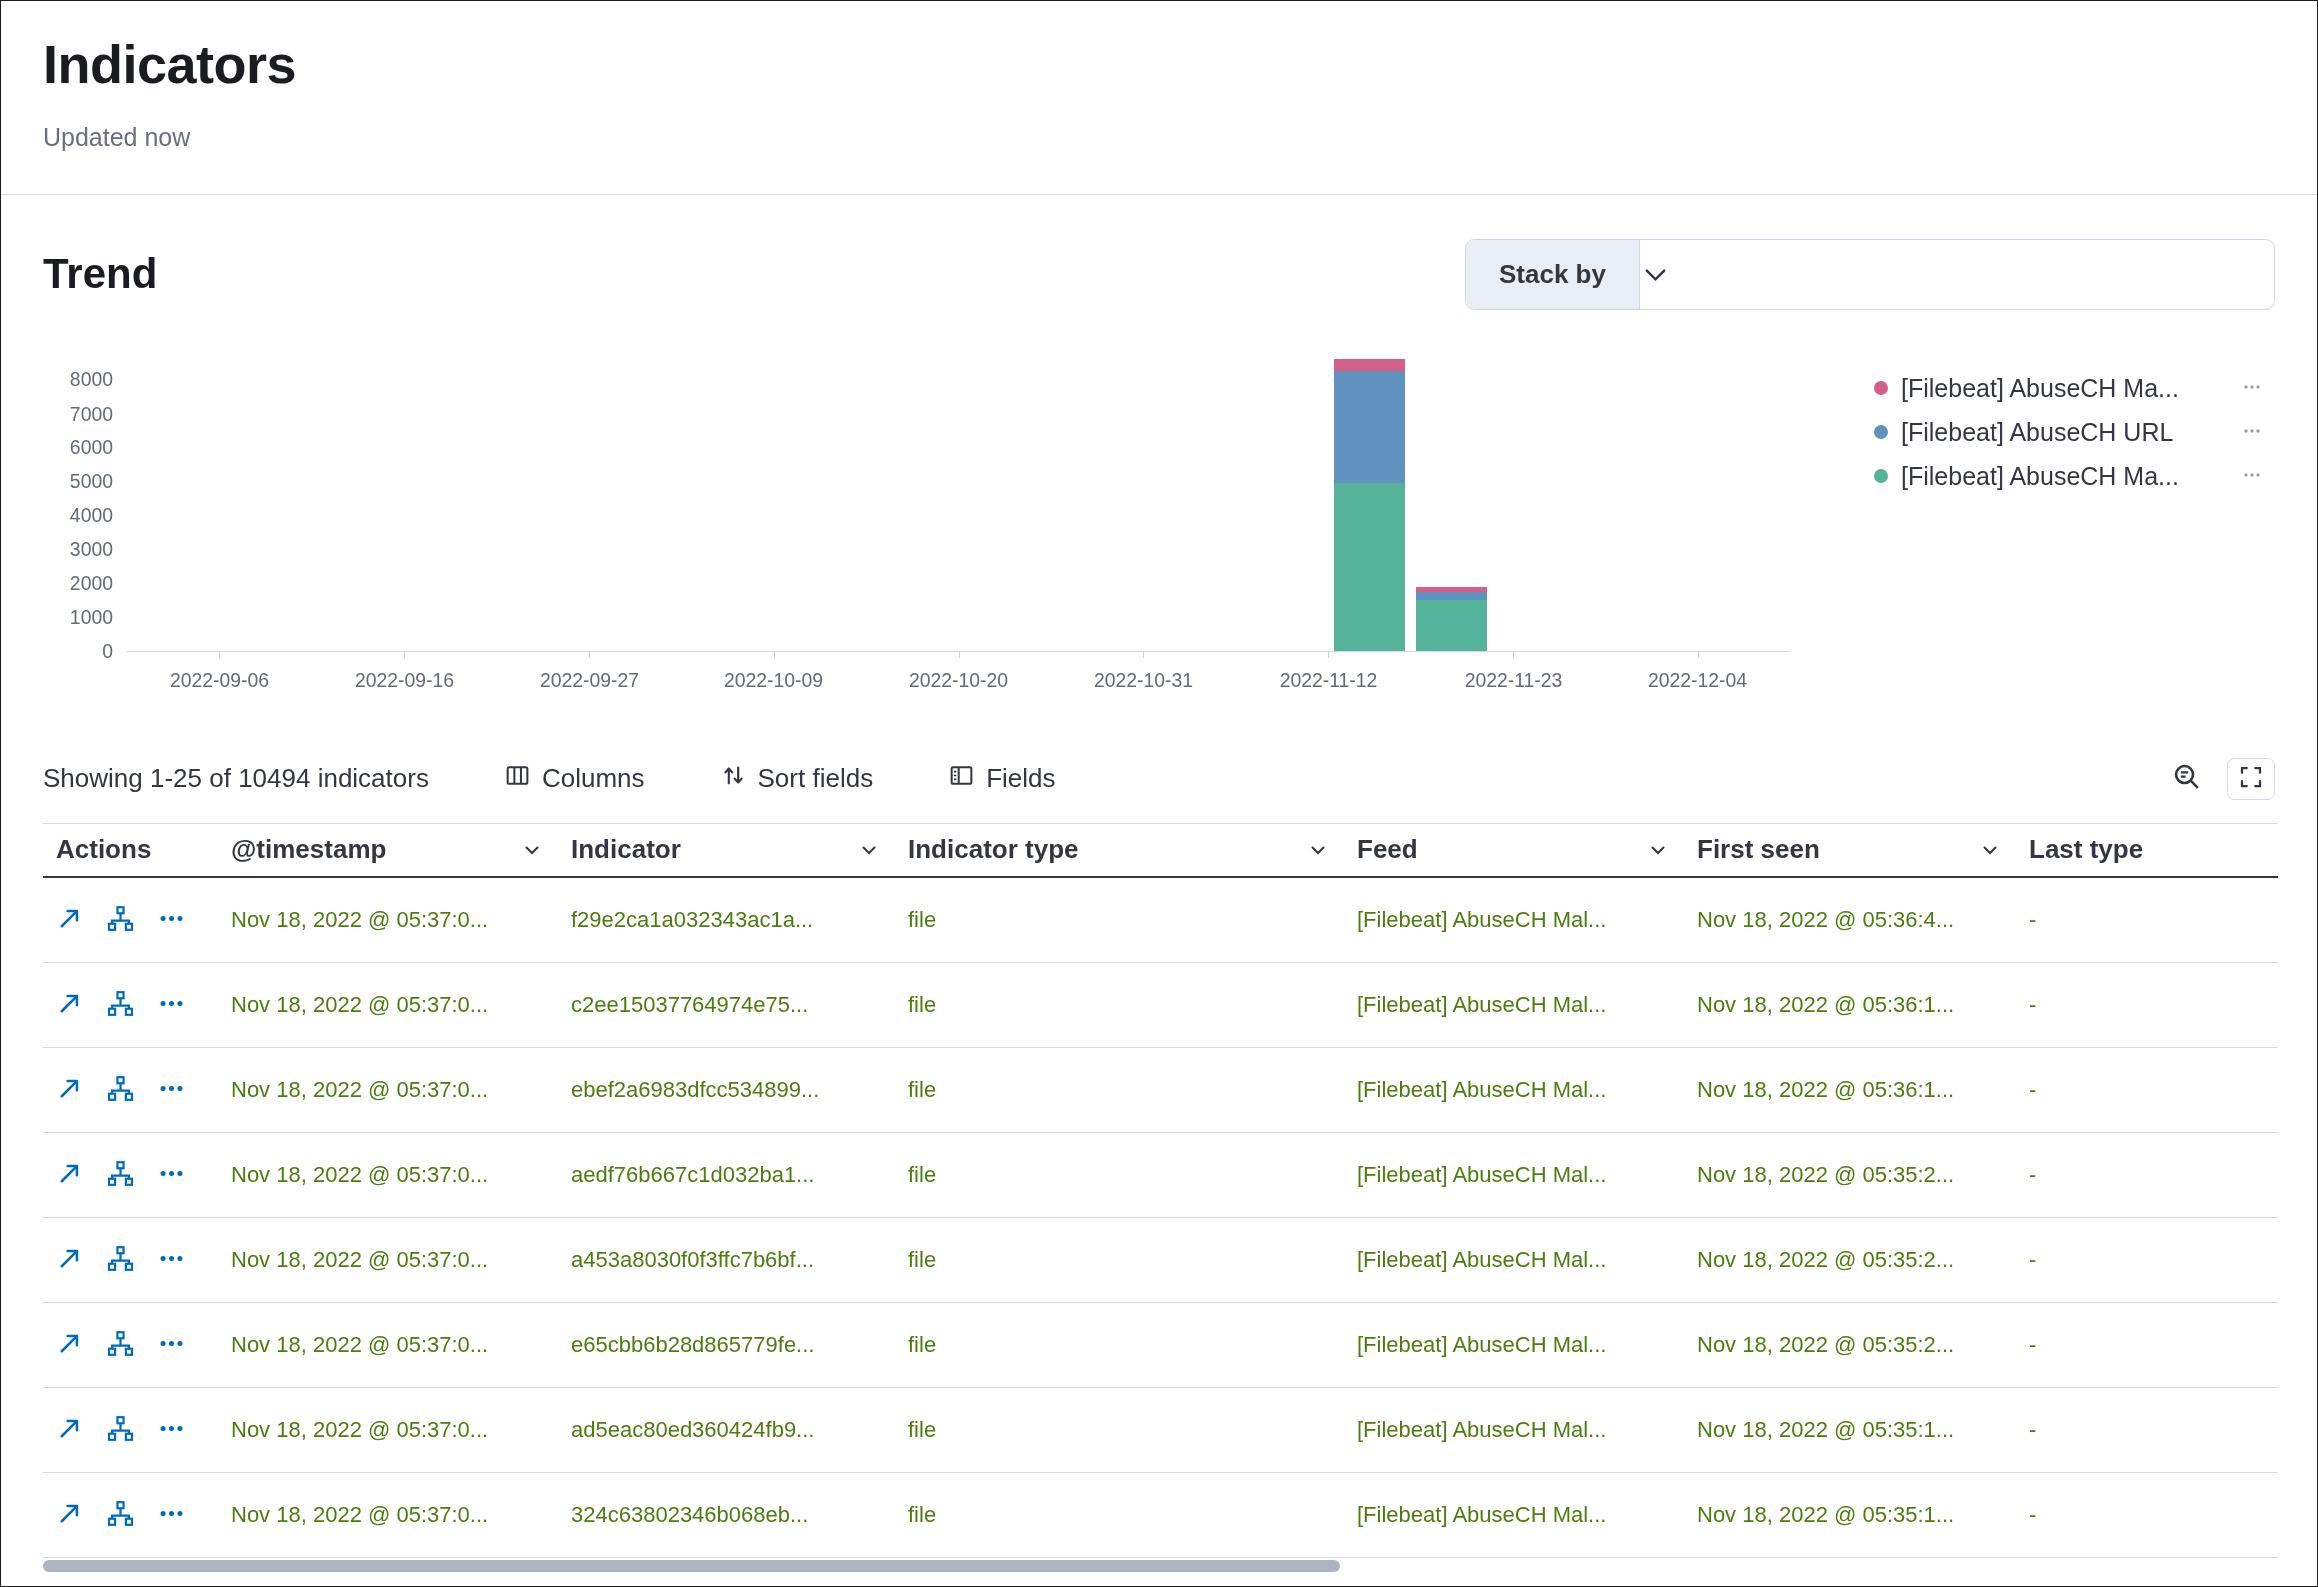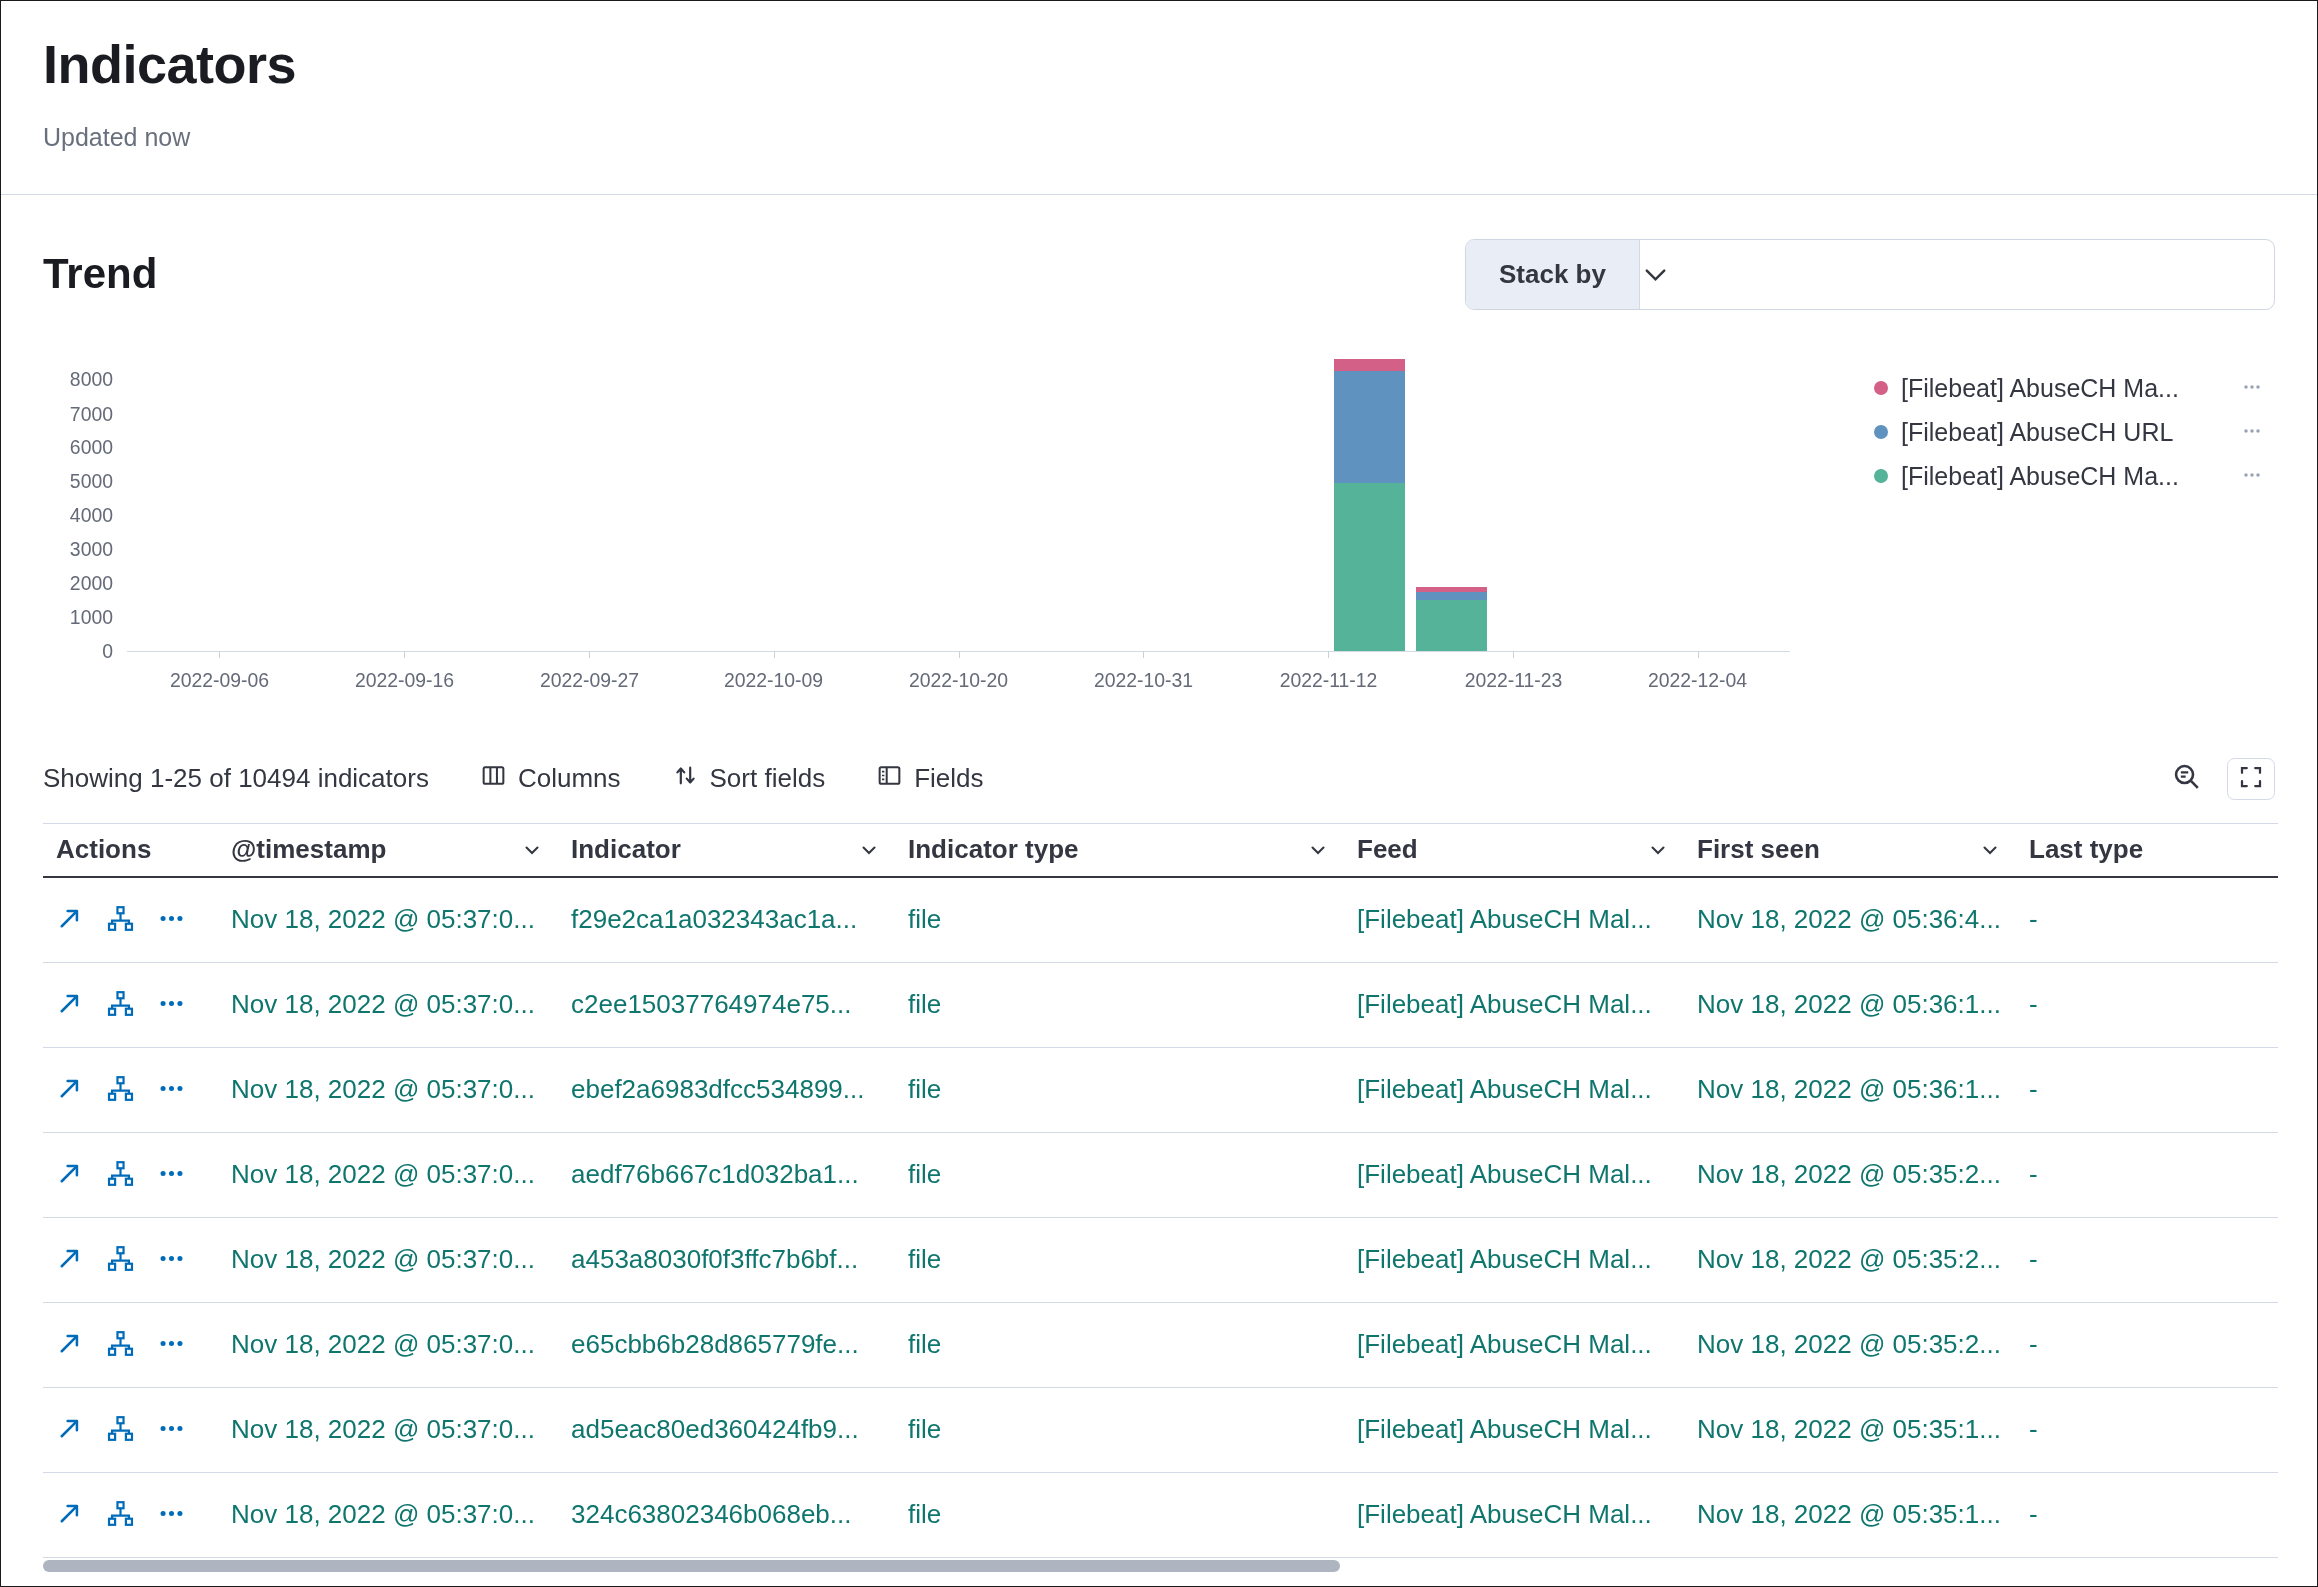--- a/index.html
+++ b/index.html
@@ -42,21 +42,21 @@
   .bar-seg { position: absolute; }
 
   .legend { width: 436px; padding: 14.8px 13px 0 31px; display: flex; flex-direction: column; }
   .legend-item { display: flex; align-items: center; height: 44px; cursor: pointer; }
   .legend-dot { width: 14px; height: 14px; border-radius: 50%; margin-right: 13px; flex: none; }
   .legend-label { font-size: 25px; color: #343741; white-space: nowrap; overflow: hidden; }
   .legend-action { margin-left: auto; background: none; border: 0; padding: 0; cursor: pointer; display: flex; }
 
   
   .grid-toolbar { margin-top: 52px; display: flex; align-items: center; height: 44px; }
-  .toolbar-left { display: flex; align-items: center; gap: 52px; }
+  .toolbar-left { display: flex; align-items: center; gap: 76px; }
   .showing { font-size: 26px; color: #343741; }
   .toolbar-btn {
     display: flex; align-items: center; gap: 12px; background: none; border: 0; padding: 0;
     font-family: inherit; font-size: 26px; color: #343741; cursor: pointer;
   }
   .toolbar-spacer { flex: 1; }
   .icon-btn { background: none; border: 0; padding: 0; cursor: pointer; display: flex; align-items: center; justify-content: center; }
   .icon-btn.inspect { margin-right: 26px; }
   .icon-btn.fullscreen { width: 48px; height: 42px; border: 1.8px solid #d3dae6; border-radius: 7.4px; }
 
@@ -64,21 +64,21 @@
   .table-wrap { margin-top: 22px; }
   table { width: 100%; border-collapse: collapse; table-layout: fixed; }
   th {
     height: 54px; padding: 0 14.8px 0 13px; text-align: left;
     font-size: 26px; font-weight: 700; color: #343741;
     border-top: 0.9px solid #d3dae6; border-bottom: 2.8px solid #343741;
   }
   .th-inner { display: flex; align-items: center; justify-content: space-between; }
   .th-chevron { display: flex; flex: none; margin-left: 7.4px; cursor: pointer; }
   td {
-    height: 85px; padding: 0 14.8px 0 13px; font-size: 26px; color: #0f766e;
+    height: 85px; padding: 0 14.8px 0 13px; font-size: 22px; color: #4d7c0f;
     border-bottom: 0.9px solid #d3dae6; white-space: nowrap; overflow: hidden; vertical-align: middle;
   }
   .actions-inner { display: flex; align-items: center; gap: 24px; }
   .row-icon-btn { background: none; border: 0; padding: 0; cursor: pointer; display: flex; }
 
   
   .hscrollbar { position: relative; height: 12px; margin-top: 2.8px; }
   .hscrollbar .thumb { position: absolute; left: 0; top: 0; height: 12px; width: 1297px; background: #aeb5c0; border-radius: 6.5px; }
 </style>
 </head>

